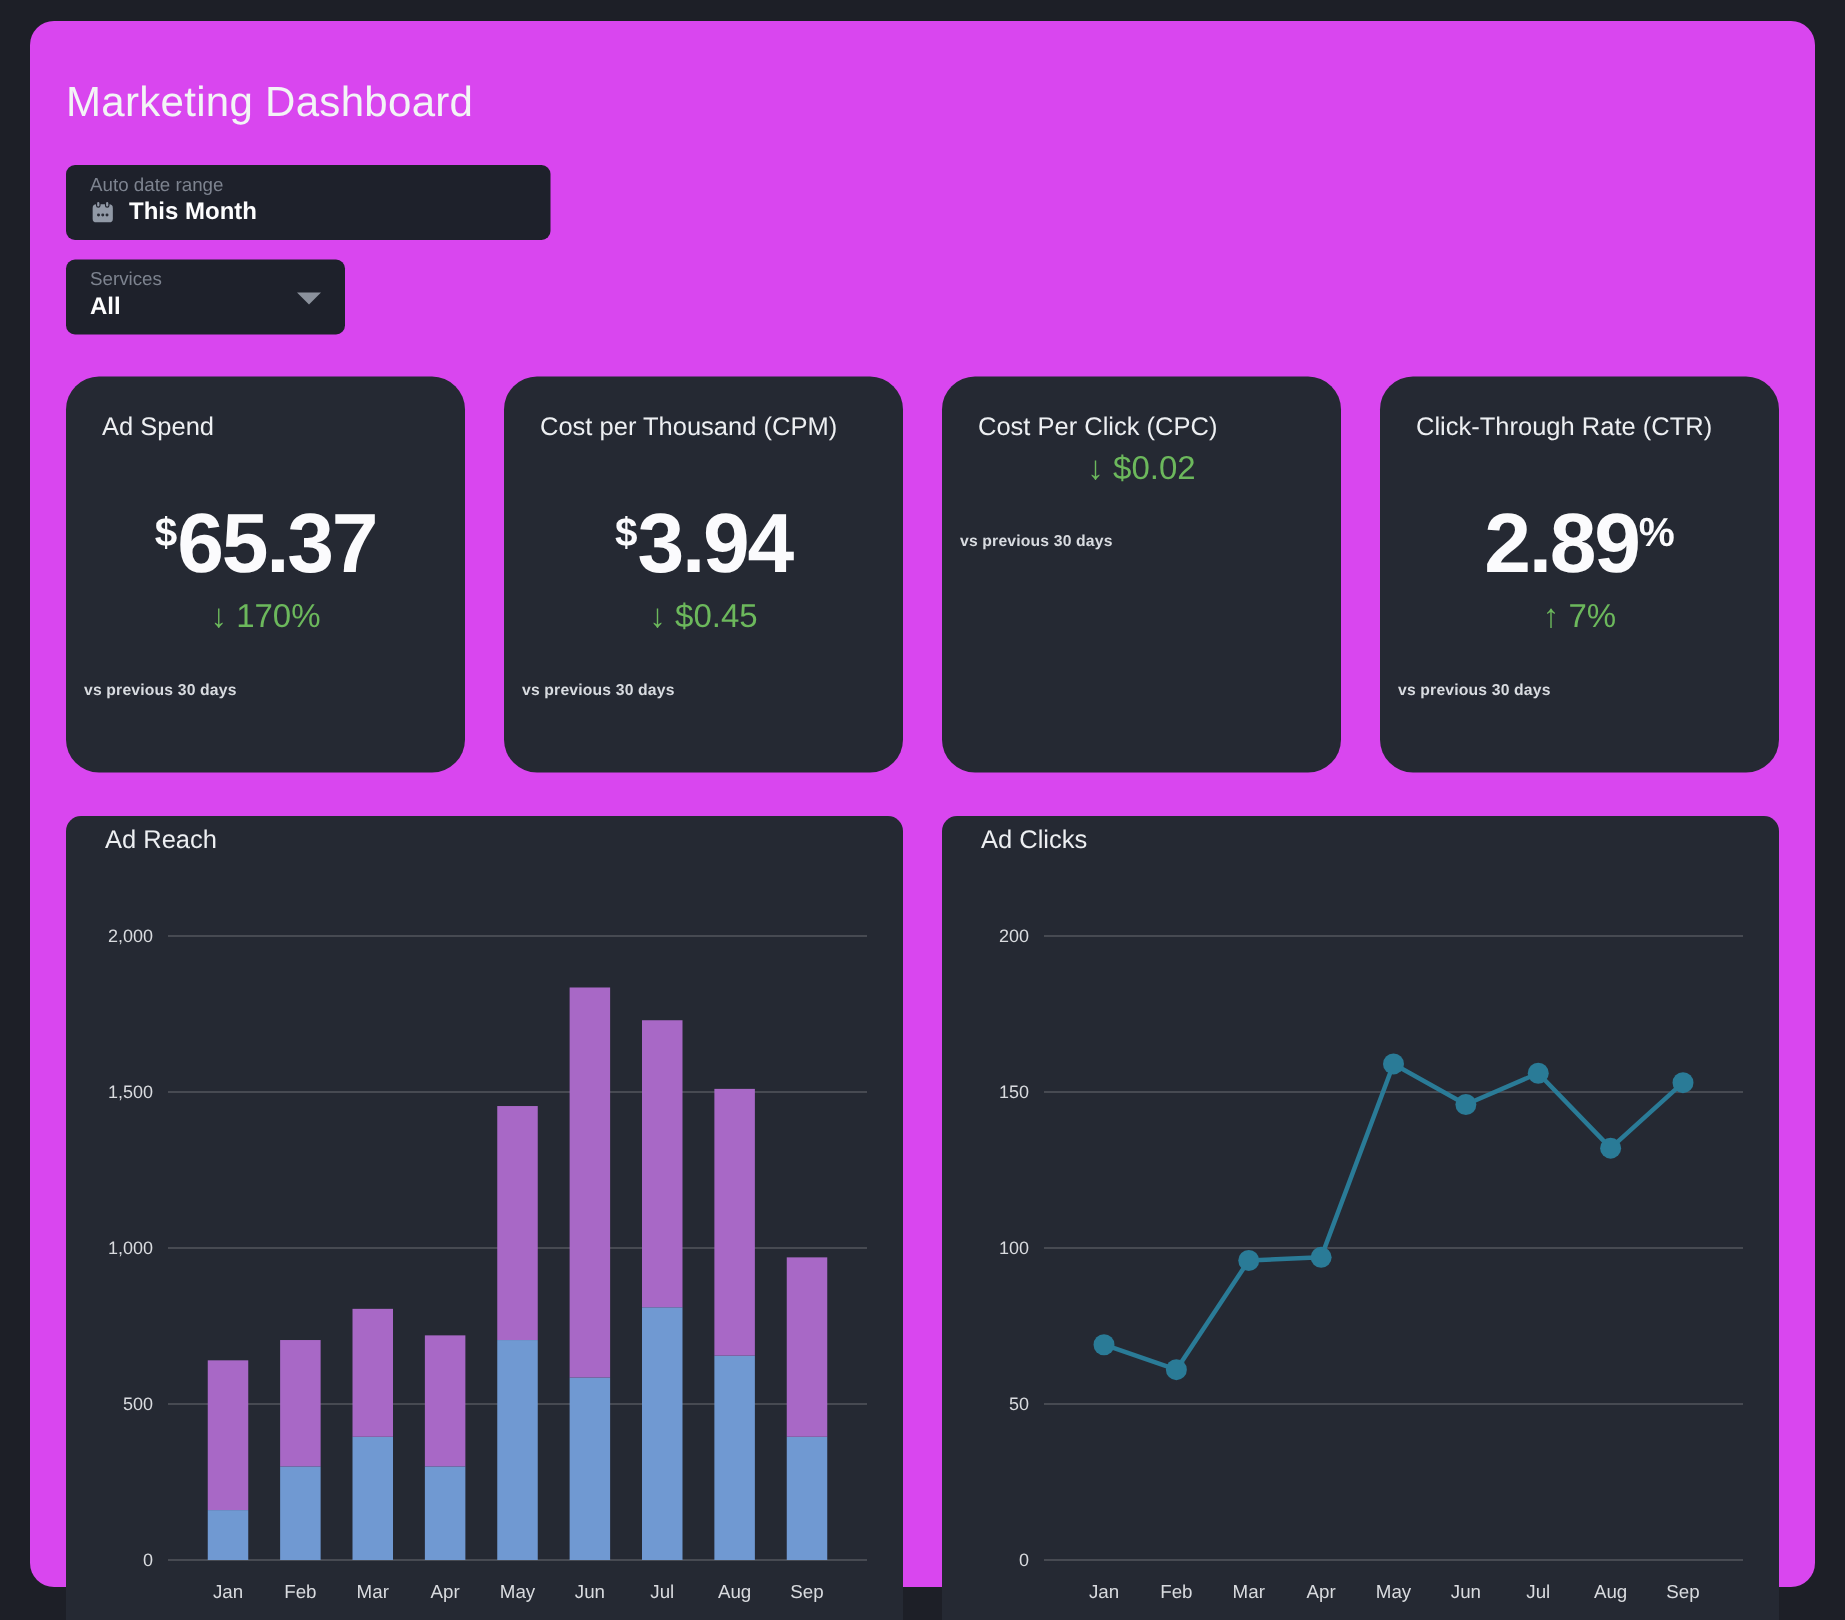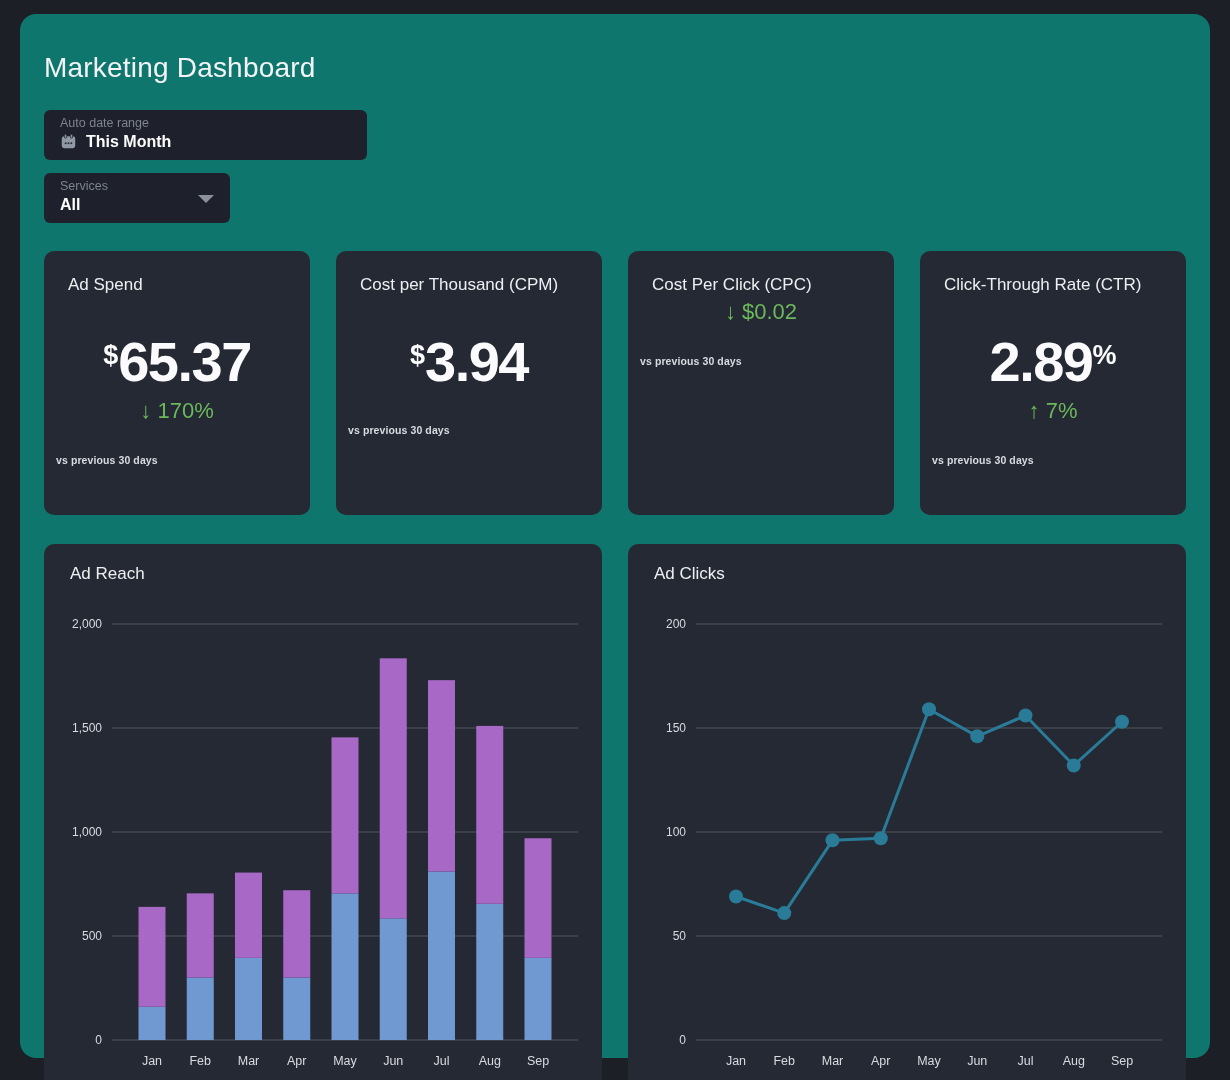--- a/index.html
+++ b/index.html
@@ -4,53 +4,53 @@
 <style>
   * { box-sizing: border-box; }
   html,body { margin:0; padding:0; }
   body {
     width:1230px; height:1080px; position:relative; overflow:hidden;
     background:#1d1f27;
     font-family:"Liberation Sans", sans-serif;
   }
   .container {
     position:absolute; left:20px; top:14px; width:1190px; height:1044px;
-    background:#0f766e; border-radius:16px; padding:38px 24px 0;
+    background:#d946ef; border-radius:16px; padding:38px 24px 0;
   }
   .page-title { margin:0; font-size:28px; font-weight:500; color:#f3f4f6; letter-spacing:.2px; }
 
   
   .filters { display:flex; gap:13px; margin-top:26px;flex-direction:column; }
   .filter-box { background:#1e212b; border-radius:6px; height:50px; padding:6px 14px 0 16px; position:relative; cursor:pointer; }
   .filter-date { width:323px; }
   .filter-services { width:186px; }
   .filter-label { font-size:12.5px; color:#7d838f; line-height:15px; }
   .filter-value-row { display:flex; align-items:flex-start; gap:9px; margin-top:2px; }
   .filter-value { font-size:16px; font-weight:700; color:#fdfdfe; }
   .cal-icon { width:17px; height:17px; display:block; }
   .dd-caret {
     position:absolute; right:16px; top:22px; width:0; height:0;
     border-left:8px solid transparent; border-right:8px solid transparent;
     border-top:8px solid #8b919c;
   }
 
   
   .kpi-row { display:grid; grid-template-columns:repeat(4,1fr); gap:26px; margin-top:28px; }
-  .kpi-card { background:#252933; border-radius:10px; height:264px; padding:24px 12px 0; }
+  .kpi-card { background:#252933; border-radius:22px; height:264px; padding:24px 12px 0; }
   .kpi-title { font-size:17px; color:#edeff2; font-weight:400; padding-left:12px; }
   .kpi-value-block { text-align:center; margin-top:34px; white-space:nowrap; color:#fbfbfd; }
   .kpi-prefix, .kpi-suffix { font-size:27px; font-weight:700; position:relative; top:-17px; }
   .kpi-value { font-size:56px; font-weight:800; letter-spacing:-1.5px; }
   .kpi-delta { text-align:center; font-size:22px; color:#6cb85c; margin-top:4px; }
   .kpi-footnote { text-align:left; font-size:10.5px; font-weight:700; color:#d8dbe0; margin-top:30px; letter-spacing:.1px; }
 
   
   .charts-row { display:grid; grid-template-columns:1fr 1fr; gap:26px; margin-top:29px; }
   .chart-card { background:#252933; border-radius:10px; height:554px; position:relative; }
-  .chart-title { position:absolute; left:26px; top:20px; font-size:17px; color:#edeff2; font-weight:400;text-align:center; }
+  .chart-title { position:absolute; left:26px; top:6px; font-size:17px; color:#edeff2; font-weight:400;text-align:center; }
   svg.chart { position:absolute; left:0; top:0; width:100%; height:100%; display:block; }
   .tick { fill:#d9dbdf; font-size:12px; font-family:"Liberation Sans", sans-serif; }
   .xlab { font-size:12.5px; }
 </style>
 <title>Marketing Dashboard</title></head>
 <body>
 
 <div class="container">
 
   <h1 class="page-title">Marketing Dashboard</h1>
@@ -82,20 +82,21 @@
   <div class="kpi-row">
     <div class="kpi-card">
       <div class="kpi-title">Ad Spend</div>
       <div class="kpi-value-block"><span class="kpi-prefix">$</span><span class="kpi-value">65.37</span><span class="kpi-suffix"></span></div>
       <div class="kpi-delta"><span>↓</span> <span>170%</span></div>
       <div class="kpi-footnote">vs previous 30 days</div>
     </div>
     <div class="kpi-card">
       <div class="kpi-title">Cost per Thousand (CPM)</div>
       <div class="kpi-value-block"><span class="kpi-prefix">$</span><span class="kpi-value">3.94</span><span class="kpi-suffix"></span></div>
+      <div class="kpi-delta"><span>↓</span> <span>$0.45</span></div>
       <div class="kpi-footnote">vs previous 30 days</div>
     </div>
     <div class="kpi-card">
       <div class="kpi-title">Cost Per Click (CPC)</div>
       <div class="kpi-delta"><span>↓</span> <span>$0.02</span></div>
       <div class="kpi-footnote">vs previous 30 days</div>
     </div>
     <div class="kpi-card">
       <div class="kpi-title">Click-Through Rate (CTR)</div>
       <div class="kpi-value-block"><span class="kpi-prefix"></span><span class="kpi-value">2.89</span><span class="kpi-suffix">%</span></div>

